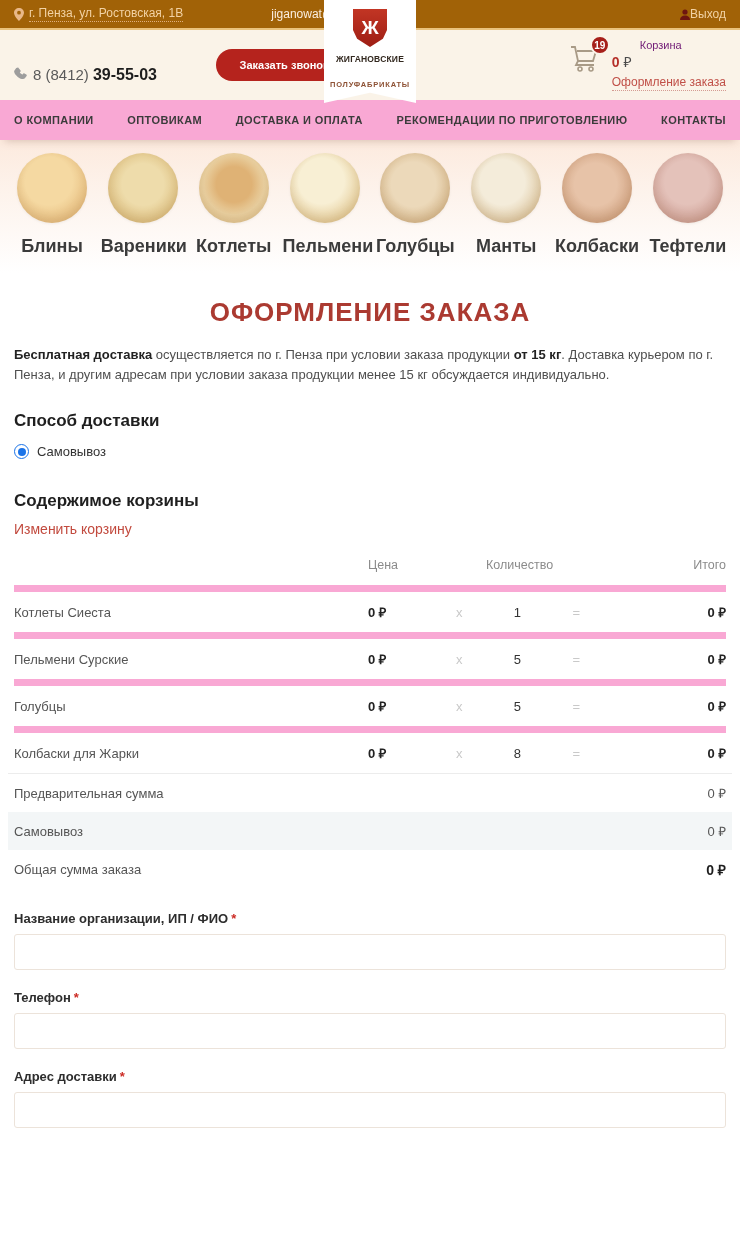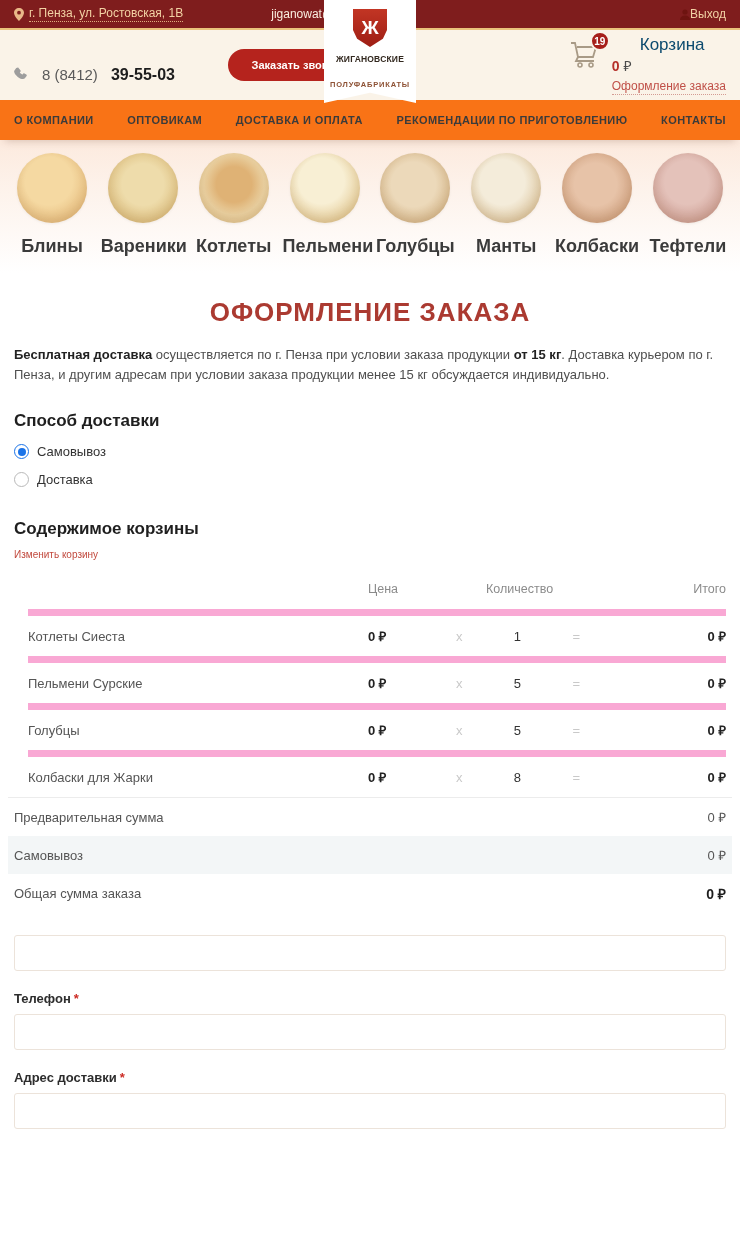--- a/index.html
+++ b/index.html
@@ -4,21 +4,21 @@
 <style>
   * { margin:0; padding:0; box-sizing:border-box; }
   html,body { width:740px; }
   body {
     height:1233px; overflow:hidden; background:#fff;
     font-family:"Liberation Sans", sans-serif; position:relative; color:#333;
   }
 
   
   .topbar {
-    height:30px; background:#7f1d1d; border-bottom:2px solid #eac27c;
+    height:30px; background:#a16207; border-bottom:2px solid #eac27c;
     display:flex; align-items:center; justify-content:space-between; padding:0 14px;
     font-size:12px;
   }
   .topbar-left { display:flex; align-items:center; gap:10px; }
   .tb-address { color:#f2d2a4; display:flex; align-items:center; gap:5px; cursor:pointer; }
   .tb-address .txt { border-bottom:1px dotted #e0b07e; padding-bottom:1px; }
   .tb-email { color:#fbeee0; margin-left:78px; cursor:pointer; }
   .tb-logout { color:#f2d2a4; display:flex; align-items:center; gap:0; cursor:pointer; }
   .icon { display:inline-flex; align-items:center; justify-content:center; }
 
@@ -37,49 +37,49 @@
   }
   .logo-ribbon .shield { width:34px; height:38px; font-size:19px; }
   .logo-line1 { margin-top:7px; font-size:8.5px; font-weight:800; color:#32281f; letter-spacing:.2px; }
   .logo-line2 { margin-top:16px; font-size:7.5px; font-weight:700; color:#8d5134; letter-spacing:.8px; }
 
   
   .header {
     height:70px; background:#faf3e8; display:flex; align-items:center;
     padding:0 14px; justify-content:space-between;
   }
-  .phone-block { display:flex; align-items:center; gap:13px; cursor:pointer;margin-top:19px; }
+  .phone-block { display:flex; align-items:center; gap:4px; cursor:pointer;margin-top:19px; }
   .phone-prefix { color:#5a5a5a; font-size:15px; }
   .phone-number { color:#1d1d1d; font-size:16px; font-weight:bold; }
   .callback-btn {
     background:#b5231d; color:#fff; border:none; border-radius:18px;
     font-size:11px; font-weight:bold; padding:10px 24px; cursor:pointer;
     font-family:"Liberation Sans", sans-serif;
   }
   .logo-space { width:100px; flex-shrink:0; }
   .pricelist { display:flex; align-items:flex-start; gap:8px; cursor:pointer; }
   .pricelist .doc { margin-top:2px; }
   .pl-line1 { color:#b5302a; font-size:13px; font-weight:bold; }
   .pl-line2 { color:#4a4a4a; font-size:13px; margin-top:1px; }
   .cart-block { display:flex; align-items:flex-start; gap:12px; cursor:pointer; }
   .cart-icon-wrap { position:relative; margin-top:6px; }
   .cart-badge {
     position:absolute; top:-10px; right:-10px; background:#a61f1a; color:#fff;
     font-size:10px; font-weight:bold; width:20px; height:20px; border-radius:50%;
     border:2px solid #faf3e8; display:flex; align-items:center; justify-content:center;
   }
-  .cart-label { color:#0c4a6e; font-size:17px;padding-left:28px; }
+  .cart-label { color:#701a75; font-size:11px;padding-left:28px; }
   .cart-amount { font-size:14px; margin-top:1px; }
   .cart-amount .sum { color:#b5302a; font-weight:bold; }
   .cart-amount .cur { color:#4a4a4a; }
   .cart-checkout { color:#c05048; font-size:12px; margin-top:4px; border-bottom:1px dotted #d49b93; display:inline-block; padding-bottom:1px; }
 
   
   .nav {
-    height:40px; background:#f97316; display:flex; align-items:center;
+    height:40px; background:#f9a8d4; display:flex; align-items:center;
     justify-content:space-between; padding:0 14px; position:relative; z-index:2;
     box-shadow:0 6px 8px -5px rgba(120,80,60,.28);
   }
   .nav-item { font-size:11px; font-weight:bold; color:#3b3b3b; letter-spacing:.4px; cursor:pointer; }
 
   
   .categories {
     background:linear-gradient(180deg,#fceade 0%, #fdf3ec 40%, #ffffff 100%);
     display:flex; justify-content:space-between; padding:13px 10px 16px;
   }
@@ -107,26 +107,26 @@
   .delivery-h { margin-top:26px; }
   .radio-row { display:flex; align-items:center; gap:8px; margin-top:13px; font-size:13px; color:#333; cursor:pointer; }
   .radio {
     width:15px; height:15px; border-radius:50%; border:1px solid #b9b9b9; background:#fff;
     display:inline-flex; align-items:center; justify-content:center; flex-shrink:0;
   }
   .radio.checked { border-color:#1a73e8; }
   .radio.checked::after { content:""; width:8px; height:8px; border-radius:50%; background:#1a73e8; }
 
   .cart-h { margin-top:32px; }
-  .edit-link { display:inline-block; margin-top:10px; font-size:10px; color:#c24a3e; cursor:pointer; }
+  .edit-link { display:inline-block; margin-top:10px; font-size:14px; color:#c24a3e; cursor:pointer; }
 
   
   .ctable { margin-top:12px; }
   .thead, .trow {
-    display:grid; grid-template-columns:1fr 88px 152px 118px; align-items:center;margin-left:14px;
+    display:grid; grid-template-columns:1fr 88px 152px 118px; align-items:center;
   }
   .thead { padding:8px 0 13px; color:#8b8b8b; font-size:12.5px; }
   .th-qty { padding-left:30px; }
   .th-total { text-align:right; }
   .trow { padding:11px 0; border-top:7px solid #f9a8d4; font-size:13px; }
   .c-name { color:#555; }
   .c-price { color:#222; font-weight:bold; }
   .c-qty { display:flex; justify-content:space-between; padding-right:28px; color:#333; }
   .c-qty .sign { color:#c9c9c9; }
   .c-total { text-align:right; color:#222; font-weight:bold; }
@@ -269,24 +269,20 @@
 <div class="main">
   <h1 class="page-title">ОФОРМЛЕНИЕ ЗАКАЗА</h1>
 
   <p class="intro"><b>Бесплатная доставка</b><span> осуществляется по г. Пенза при условии заказа продукции </span><b>от 15 кг</b><span>. Доставка курьером по г. Пенза, и другим адресам при условии заказа продукции менее 15 кг обсуждается индивидуально.</span></p>
 
   <h2 class="section-h delivery-h">Способ доставки</h2>
   <div class="radio-row">
     <span class="radio checked"></span>
     <span>Самовывоз</span>
   </div>
-  <div class="radio-row">
-    <span class="radio"></span>
-    <span>Доставка</span>
-  </div>
 
   <h2 class="section-h cart-h">Содержимое корзины</h2>
   <span class="edit-link">Изменить корзину</span>
 
   <div class="ctable">
     <div class="thead">
       <div></div>
       <div>Цена</div>
       <div class="th-qty">Количество</div>
       <div class="th-total">Итого</div>
@@ -346,20 +342,21 @@
     </div>
     <div class="sum-row grand">
       <span>Общая сумма заказа</span>
       <span class="sum-value">0 ₽</span>
     </div>
   </div>
 
   
   <div class="form">
     <div class="field">
+      <div class="field-label"><span>Название организации, ИП / ФИО</span><span class="req">*</span></div>
       <input type="text" value="" style="">
     </div>
     <div class="field">
       <div class="field-label"><span>Телефон</span><span class="req">*</span></div>
       <input type="text" value="" style="">
     </div>
     <div class="field">
       <div class="field-label"><span>Адрес доставки</span><span class="req">*</span></div>
       <input type="text" value="" style="">
     </div>

